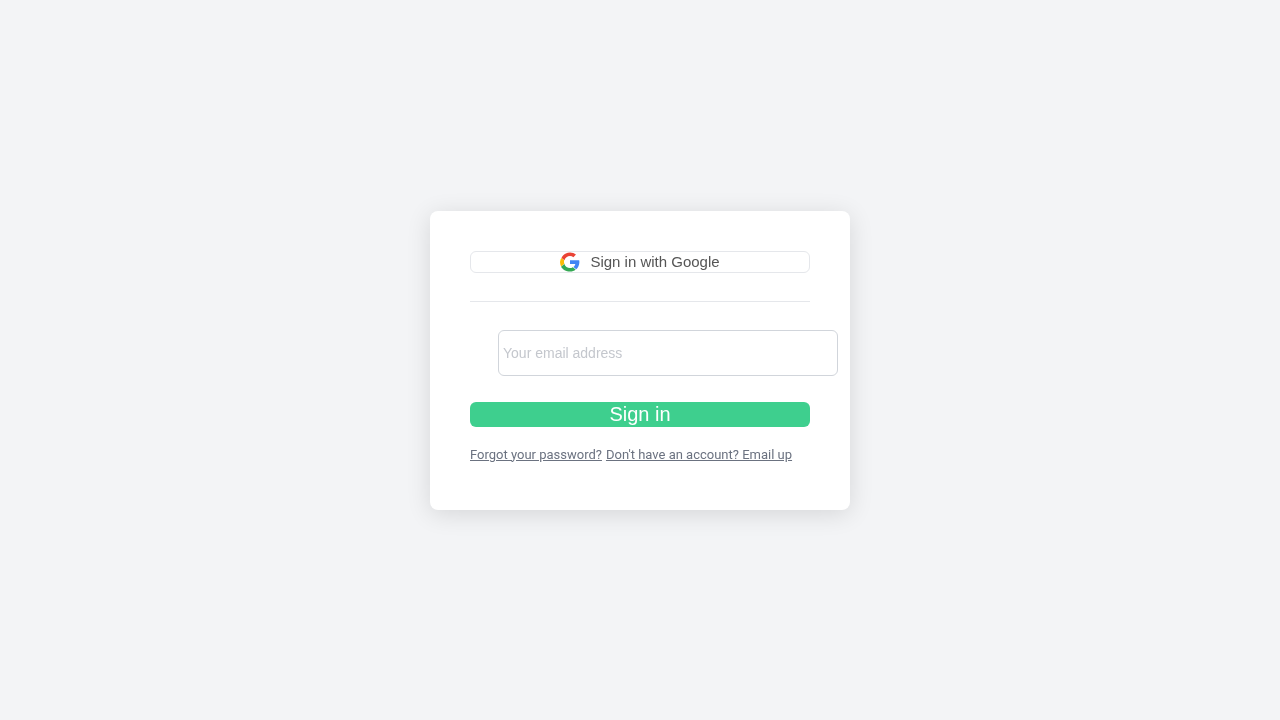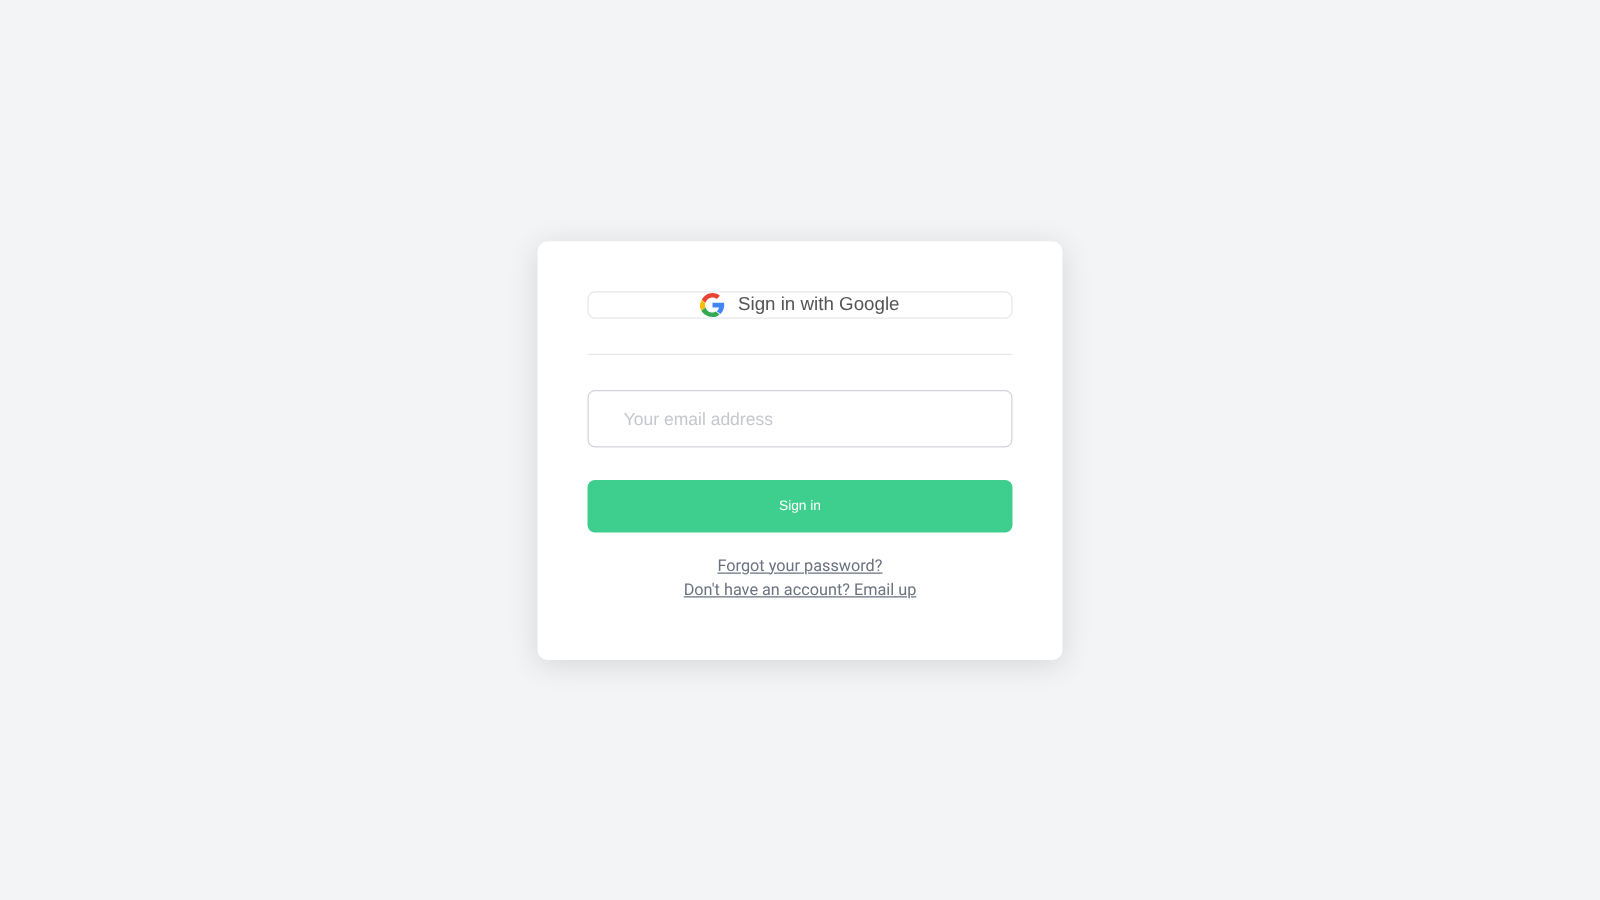--- a/index.html
+++ b/index.html
@@ -56,51 +56,52 @@
     .form-label {
       display: block;
       text-align: center;
       font-size: 14px;
       color: #6b7280;
       margin-bottom: 10px;
     }
 
     .form-input {
       width: 100%;
-      padding: 14px 28px;
+      padding: 14px 4px;
       border: 1px solid #d1d5db;
       border-radius: 6px;
       font-size: 14px;
       color: #374151;
       outline: none;
       background: #fff;
       transition: border-color 0.15s;
+      margin-left: 28px;
     }
 
     .form-input::placeholder {
       color: #c4c7cd;
     }
 
     .signin-btn {
       width: 100%;
-      padding: 15px;
+      padding: 1px;
       background: #3ecf8e;
       color: #ffffff;
       border: none;
       border-radius: 6px;
-      font-size: 11px;
+      font-size: 20px;
       font-weight: 500;
       cursor: pointer;
       margin-top: 8px;
       transition: background 0.15s;
     }
 
     .links-section {
       display: flex;
-      flex-direction: column;
+      flex-direction: row;
       align-items: center;
       gap: 4px;
       margin-top: 20px;
     }
 
     .link {
       font-size: 13px;
       color: #6b7280;
       text-decoration: underline;
       cursor: pointer;

